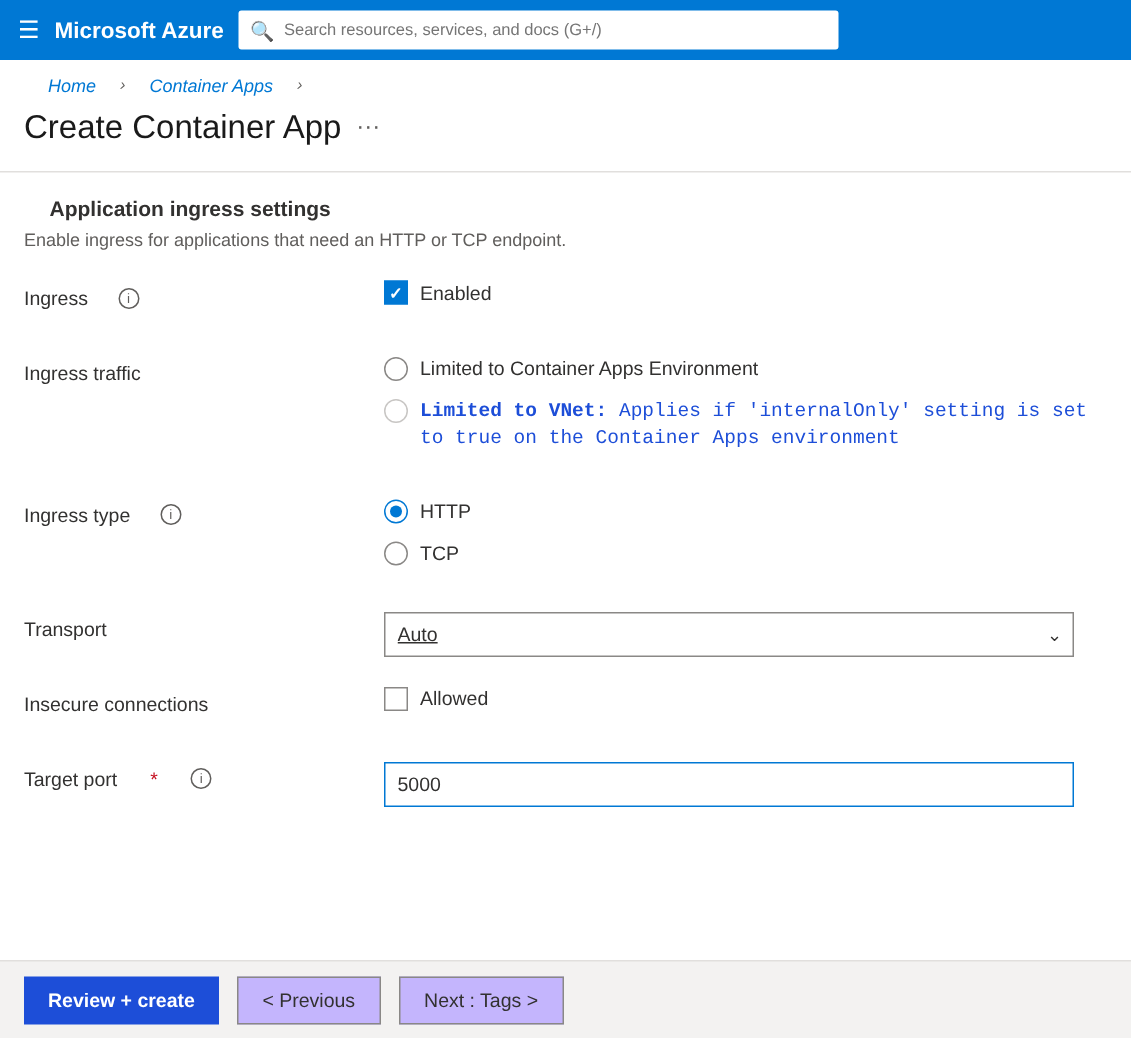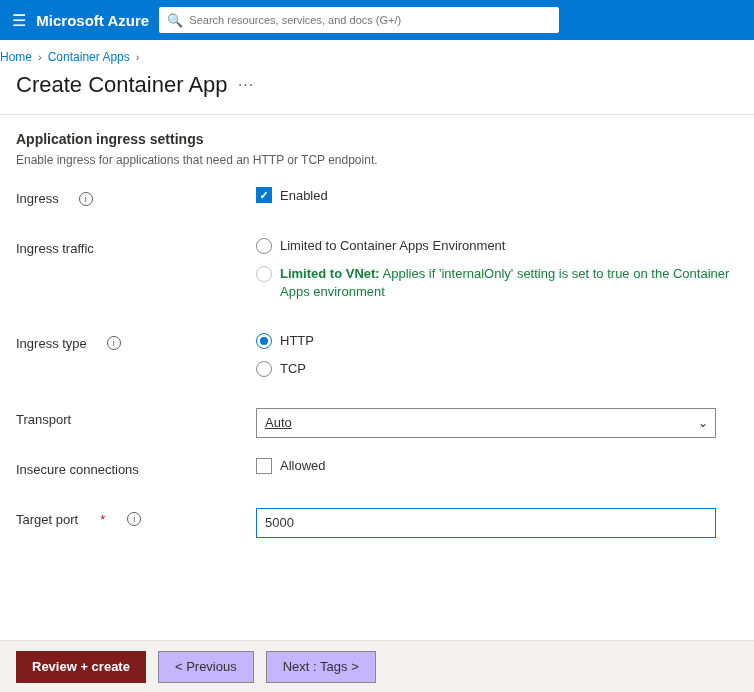--- a/index.html
+++ b/index.html
@@ -32,26 +32,27 @@
       border: none;
       outline: none;
       font-size: 11px;
       color: #605e5c;
       width: 100%;
       background: transparent;
     }
 
     
     .breadcrumb {
-      padding: 10px 16px 4px 0;
-      display: flex;
-      align-items: center;
-      gap: 6px;
+      padding: 10px 16px 4px 32px;
+      display: flex;
+      align-items: center;
+      gap: 16px;
       font-size: 12px;
       color: #0078d4;
+      font-style: italic;
     }
     .breadcrumb a { color: #0078d4; text-decoration: none; }
     .breadcrumb-sep { color: #605e5c; font-size: 11px; }
     .breadcrumb-current { color: #0078d4; }
 
     
     .page-title-row {
       padding: 4px 16px 12px 16px;
       display: flex;
       align-items: center;
@@ -72,20 +73,21 @@
     .main-content {
       padding: 0 16px;
       max-width: 754px;
     }
 
     .section-title {
       font-size: 14px;
       font-weight: 600;
       color: #323130;
       margin-bottom: 6px;
+      margin-left: 17px;
     }
 
     .section-desc {
       font-size: 12px;
       color: #605e5c;
       margin-bottom: 20px;
     }
 
     
     .form-row {
@@ -185,21 +187,22 @@
     }
     .radio-label {
       font-size: 13px;
       color: #323130;
       line-height: 1.4;
     }
     .radio-label strong {
       font-weight: 600;
     }
     .radio-label.disabled {
-      color: #15803d;
+      color: #1d4ed8;
+      font-family: Liberation Mono, monospace;
     }
 
     
     .select-wrapper {
       position: relative;
       width: 460px;
     }
     .select-wrapper select {
       width: 100%;
       height: 30px;
@@ -242,21 +245,21 @@
       right: 0;
       background: #f3f2f1;
       border-top: 1px solid #e1dfdd;
       height: 52px;
       display: flex;
       align-items: center;
       padding: 0 16px;
       gap: 12px;
     }
     .btn-primary {
-      background: #7f1d1d;
+      background: #1d4ed8;
       color: #fff;
       border: none;
       padding: 6px 16px;
       font-size: 13px;
       font-weight: 600;
       cursor: pointer;
       height: 32px;
     }
     .btn-secondary {
       background: #c4b5fd;

